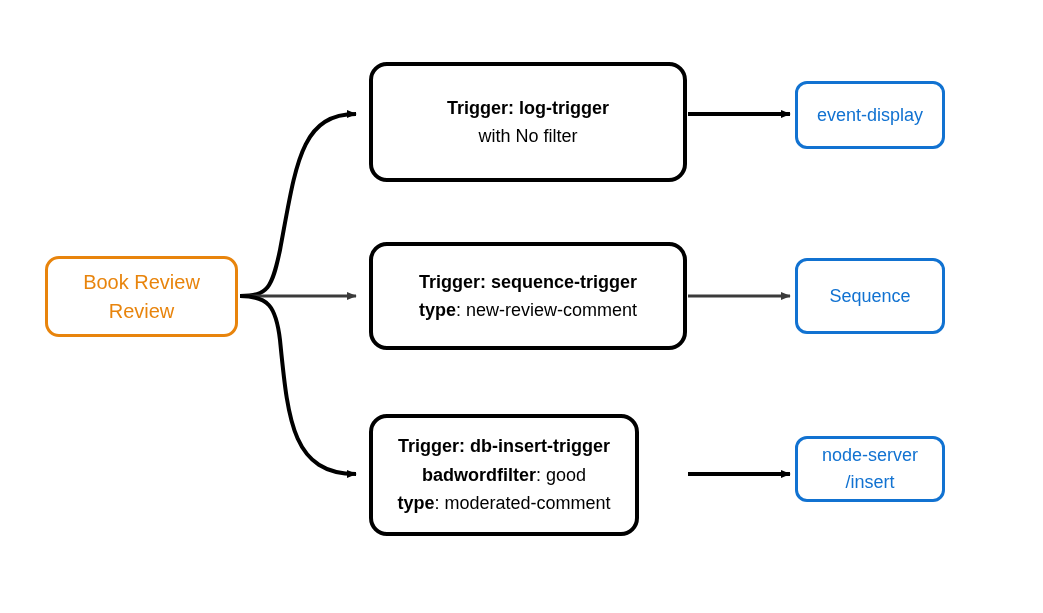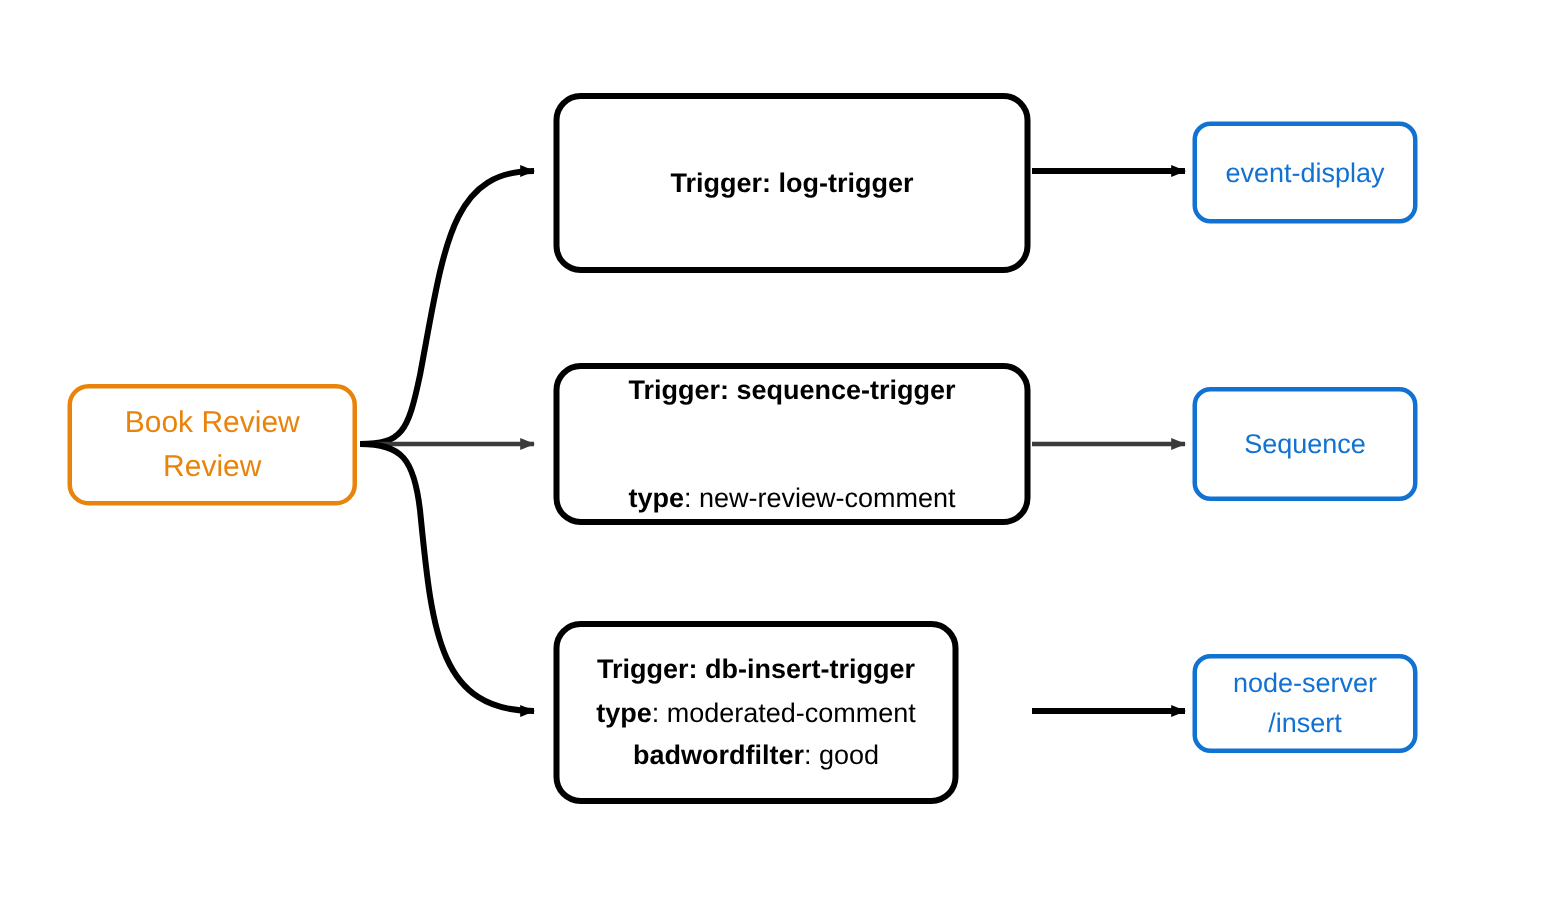--- a/index.html
+++ b/index.html
@@ -94,31 +94,32 @@
     <path d="M688,474 L790,474" fill="none" stroke="#000000" stroke-width="4" marker-end="url(#arrow-black)"></path>
   </svg>
 
   <div class="node-box broker-node" style="left:45px; top:256px; width:193px; height:81px;">
     <span class="node-line">Book Review</span>
     <span class="node-line">Review</span>
   </div>
 
   <div class="node-box trigger-node" style="left:369px; top:62px; width:318px; height:120px;">
     <span class="node-line bold">Trigger: log-trigger</span>
+    <span class="node-line"><span class="bold"></span><span>with No filter</span></span>
   </div>
 
-  <div class="node-box trigger-node" style="left:369px; top:242px; width:318px; height:108px;justify-content:space-between;">
+  <div class="node-box trigger-node" style="left:369px; top:242px; width:318px; height:108px;">
     <span class="node-line bold">Trigger: sequence-trigger</span>
     <span class="node-line"><span class="bold">type</span><span>: new-review-comment</span></span>
   </div>
 
   <div class="node-box trigger-node" style="left:369px; top:414px; width:270px; height:122px;">
     <span class="node-line bold">Trigger: db-insert-trigger</span>
+    <span class="node-line"><span class="bold">badwordfilter</span><span>: good</span></span>
     <span class="node-line"><span class="bold">type</span><span>: moderated-comment</span></span>
-    <span class="node-line"><span class="bold">badwordfilter</span><span>: good</span></span>
   </div>
 
   <div class="node-box sink-node" style="left:795px; top:81px; width:150px; height:68px;">
     <span class="node-line">event-display</span>
   </div>
 
   <div class="node-box sink-node" style="left:795px; top:258px; width:150px; height:76px;">
     <span class="node-line">Sequence</span>
   </div>
 

